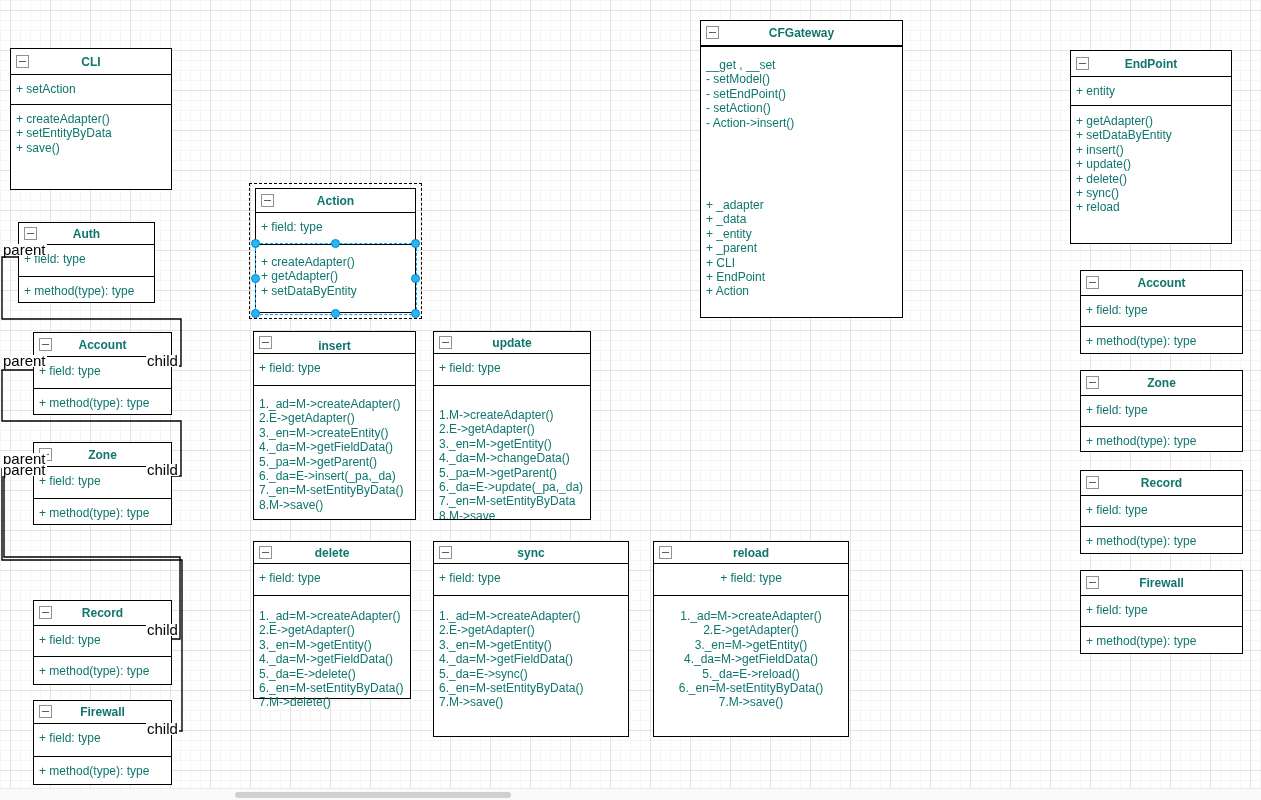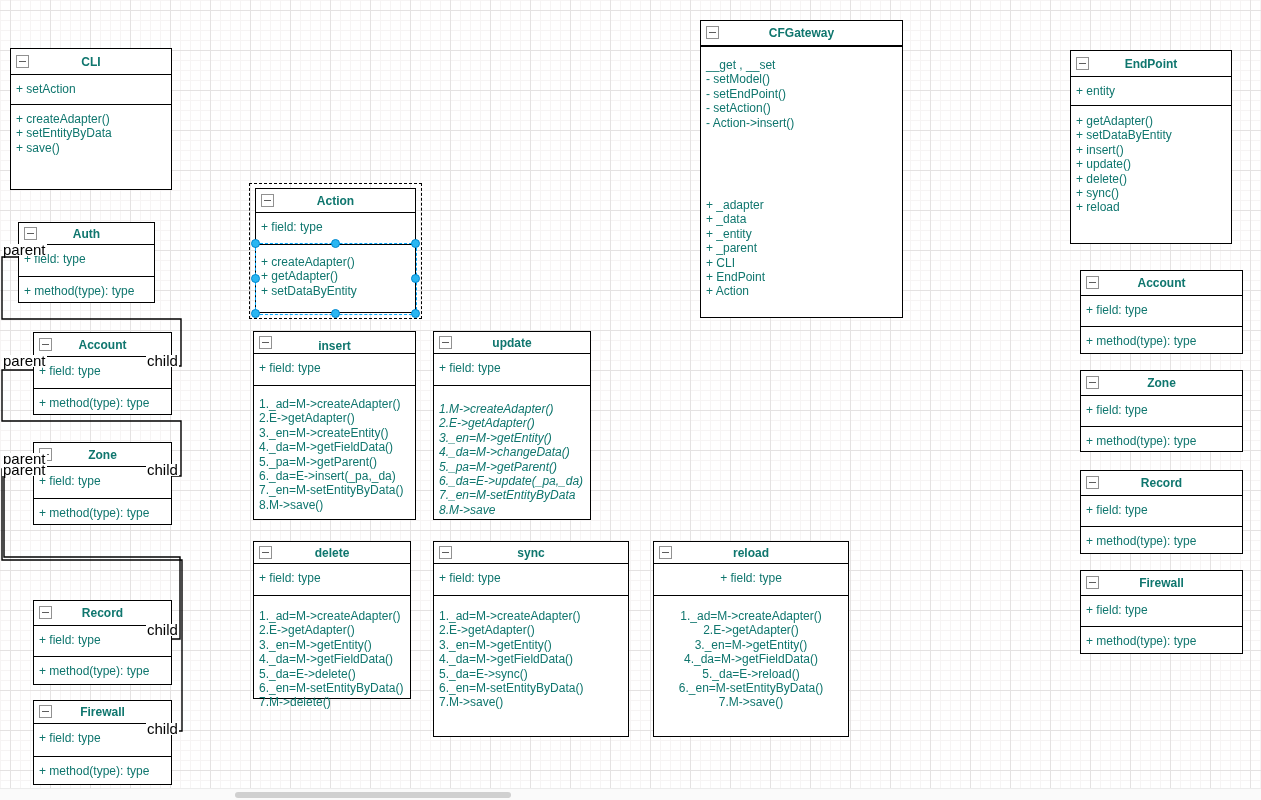--- a/index.html
+++ b/index.html
@@ -157,21 +157,21 @@
   </div>
 
   <div class="uml" style="left:433px;top:331px;width:158px;height:189px;">
     <div class="t" style="height:22px;">
       <span class="collapse"></span>
       <span>update</span>
     </div>
     <div class="sec" style="height:31px;">
         <div class="line">+ field: type</div>
       </div>
-    <div class="sec methods" style="height:134px;padding-top:16px;font-style:italic;">
+    <div class="sec methods" style="height:134px;padding-top:22px;">
         <div class="line">1.M-&gt;createAdapter()</div>
         <div class="line">2.E-&gt;getAdapter()</div>
         <div class="line">3._en=M-&gt;getEntity()</div>
         <div class="line">4._da=M-&gt;changeData()</div>
         <div class="line">5._pa=M-&gt;getParent()</div>
         <div class="line">6._da=E-&gt;update(_pa,_da)</div>
         <div class="line">7._en=M-setEntityByData</div>
         <div class="line">8.M-&gt;save</div>
       </div>
   </div>

